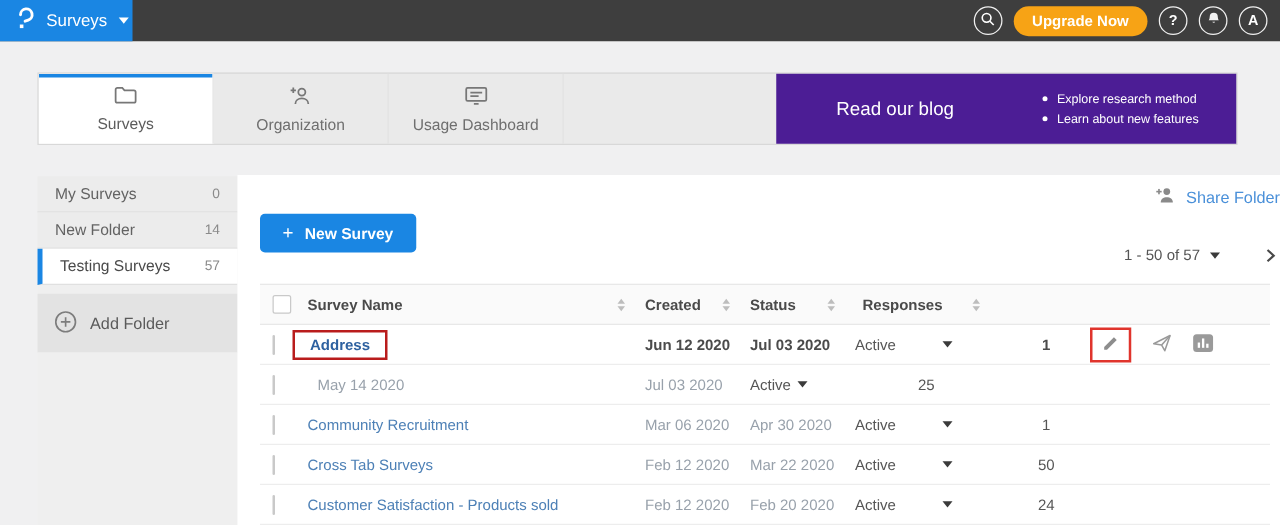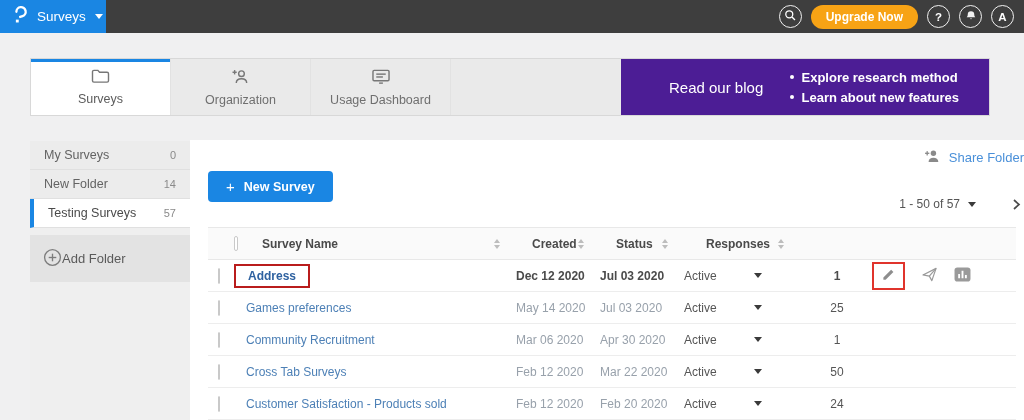--- a/index.html
+++ b/index.html
@@ -16,47 +16,47 @@
   .upgrade-btn { background:#f7a315; color:#fff; font-size:12px; font-weight:bold; border:none; border-radius:13px; padding:5px 15px; cursor:pointer; }
 
   
   .tabstrip { position:absolute; left:30px; top:58px; width:960px; height:58px; background:#eaeaea; border:1px solid #d8d8d8; display:flex; }
   .tab { width:140px; display:flex; flex-direction:column; align-items:center; justify-content:center; gap:5px; color:#6f6f6f; font-size:12.5px; cursor:pointer; border-right:1px solid #e2e2e2; }
   .tab svg { stroke:#777; }
   .tab.active { background:#fff; box-shadow:inset 0 3px 0 #1a86e3; color:#5c5c5c; }
   .blog-banner { position:absolute; right:0; top:0; bottom:0; width:368px; background:#4c1d95; display:flex; align-items:center; cursor:pointer; }
   .blog-title { color:#fff; font-size:15px; margin-left:48px; }
   .blog-bullets { list-style:none; margin-left:auto; margin-right:30px; }
-  .blog-bullets li { color:#fff; font-size:13px; font-weight:bold; margin:5px 0; display:flex; align-items:center; gap:8px; }
+  .blog-bullets li { color:#fff; font-size:10px; font-weight:normal; margin:5px 0; display:flex; align-items:center; gap:8px; }
   .blog-bullets li::before { content:""; width:4px; height:4px; border-radius:50%; background:#fff; flex:none; }
 
   
   .sidebar { position:absolute; left:30px; top:141px; width:160px; bottom:0; display:flex; flex-direction:column; background:#efefef; }
   .side-item { height:29px; flex:none; display:flex; align-items:center; padding:0 14px; background:#ececec; border-bottom:1px solid #e0e0e0; font-size:12.5px; color:#636363; cursor:pointer; }
   .side-item .count { margin-left:auto; font-size:11px; color:#8a8a8a; }
   .side-item.active { background:#fff; border-left:4px solid #1a86e3; color:#4a4a4a; }
-  .add-folder { margin-top:7px; height:47px; flex:none; background:#e3e3e3; display:flex; align-items:center; padding:0 13px; gap:0; font-size:13px; color:#5a5a5a; cursor:pointer; }
+  .add-folder { margin-top:7px; height:47px; flex:none; background:#e3e3e3; display:flex; align-items:center; padding:0 13px; gap:10px; font-size:13px; color:#5a5a5a; cursor:pointer; }
   .side-fill { flex:1; background:#efefef; }
 
   
   .main { position:absolute; left:190px; top:140px; width:856px; bottom:0; background:#fff; }
   .share-folder { position:absolute; top:9px; right:22px; display:flex; align-items:center; gap:8px; cursor:pointer; }
   .share-folder span { color:#4a90d9; font-size:13px; }
   .new-survey { position:absolute; top:31px; left:18px; background:#1a86e3; color:#fff; border:none; border-radius:4px; font-size:12.5px; font-weight:bold; padding:7px 18px; display:flex; align-items:center; gap:9px; cursor:pointer; font-family:inherit; }
   .new-survey .plus { font-size:15px; font-weight:normal; }
   .pagination { position:absolute; top:57px; right:24px; display:flex; align-items:center;justify-content:space-between; }
   .pagination .range { font-size:12px; color:#555; }
   .caret-down-d { width:0; height:0; border-left:4px solid transparent; border-right:4px solid transparent; border-top:5px solid #3a3a3a; margin-left:8px; cursor:pointer; }
   .next-page { margin-left:34px; cursor:pointer; display:flex; }
 
   
   .table { position:absolute; top:87px; left:18px; right:30px; }
   .tgrid { display:grid; grid-template-columns:38px 262px 84px 84px 116px 76px 1fr; align-items:center; }
   .thead { height:33px; background:#fafafa; border-top:1px solid #e8e8e8; border-bottom:1px solid #e8e8e8; font-size:12px; font-weight:bold; color:#4a4a4a; }
-  .h-cell { display:flex; align-items:center; height:100%; padding-right:8px;margin-left:16px; }
+  .h-cell { display:flex; align-items:center; height:100%; padding-right:8px; }
   .h-cell .lbl { white-space:nowrap; }
   .pad8 { padding-left:8px; }
   .sort { margin-left:auto; display:flex; flex-direction:column; gap:2px; cursor:pointer; }
   .sort i { width:0; height:0; border-left:3.5px solid transparent; border-right:3.5px solid transparent; display:block; }
   .sort .up { border-bottom:4px solid #bdbdbd; }
   .sort .dn { border-top:4px solid #bdbdbd; }
   .trow { height:32px; border-bottom:1px solid #ededed; font-size:12px; color:#98a1ab; }
   .cb { width:15px; height:15px; border:1px solid #c9c9c9; border-radius:2px; background:#fff; margin-left:10px; cursor:pointer; }
   .sname { color:#4d80b6; cursor:pointer; white-space:nowrap; overflow:hidden; }
   .trow.first .sname { color:#2e61a0; font-weight:bold; }
@@ -242,21 +242,21 @@
           </span>
       </div>
       <div class="h-cell"></div>
     </div>
 
     <div class="tgrid trow first">
       <div><span class="cb"></span></div>
       <div><span class="red-box-name">
             <span class="sname">Address</span>
           </span></div>
-      <div class="dt pad8">Dec 12 2020</div>
+      <div class="dt pad8">Jun 12 2020</div>
       <div class="dt pad8">Jul 03 2020</div>
       <div class="status-cell">
         <span>Active</span>
         <span class="caret-down-d"></span>
       </div>
       <div class="resp">1</div>
       <div class="actions">
         <span class="icon-btn red-box-icon">
           <span>
             <svg width="15" height="15" viewBox="0 0 16 16" fill="#8d8d8d">
@@ -280,21 +280,20 @@
               <rect x="8" y="4" width="2" height="8" fill="#fff"></rect>
               <rect x="11.6" y="8.5" width="2" height="3.5" fill="#fff"></rect>
             </svg>
           </span>
         </span>
       </div>
     </div>
 
     <div class="tgrid trow">
       <div><span class="cb"></span></div>
-      <div><span class="sname">Games preferences</span></div>
       <div class="dt pad8">May 14 2020</div>
       <div class="dt pad8">Jul 03 2020</div>
       <div class="status-cell">
         <span>Active</span>
         <span class="caret-down-d"></span>
       </div>
       <div class="resp">25</div>
       <div></div>
     </div>
 

